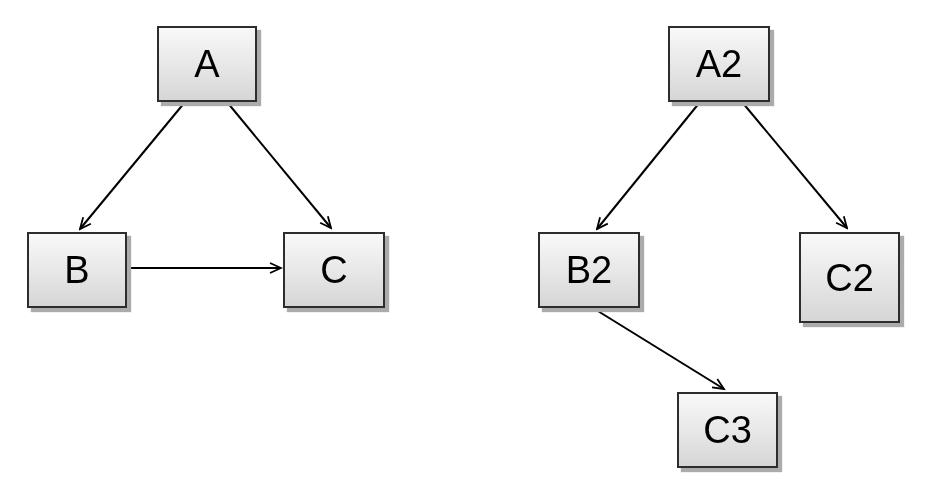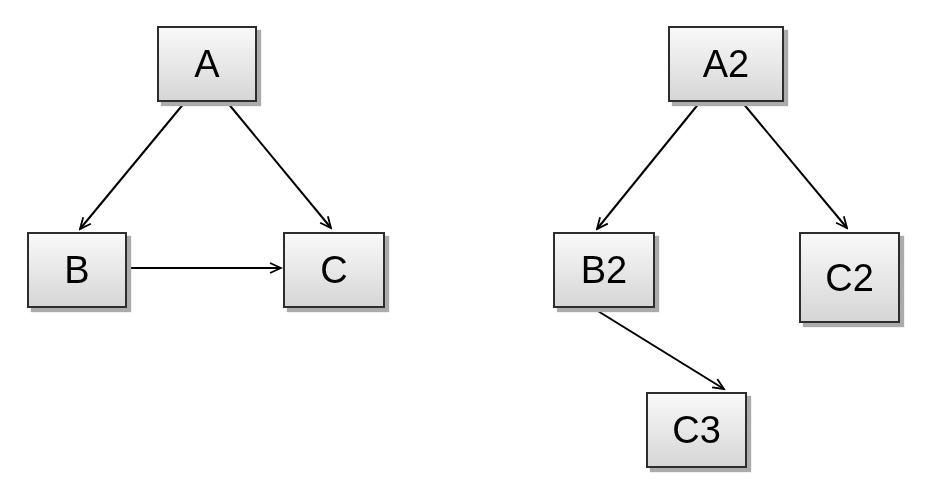--- a/index.html
+++ b/index.html
@@ -47,25 +47,25 @@
     </svg>
 <div class="node" style="left: 157px; top: 26px; width: 100px; height: 76px; border-color: rgb(45, 45, 45); background: linear-gradient(rgb(249, 249, 249), rgb(214, 214, 214)); box-shadow: rgb(171, 171, 171) 4px 4px 1px 0px; color: rgb(0, 0, 0);">
       <span>A</span>
     </div>
     <div class="node" style="left: 27px; top: 232px; width: 100px; height: 76px; border-color: rgb(45, 45, 45); background: linear-gradient(rgb(249, 249, 249), rgb(214, 214, 214)); box-shadow: rgb(171, 171, 171) 4px 4px 1px 0px; color: rgb(0, 0, 0);">
       <span>B</span>
     </div>
     <div class="node" style="left: 283px; top: 232px; width: 102px; height: 76px; border-color: rgb(45, 45, 45); background: linear-gradient(rgb(249, 249, 249), rgb(214, 214, 214)); box-shadow: rgb(171, 171, 171) 4px 4px 1px 0px; color: rgb(0, 0, 0);">
       <span>C</span>
     </div>
-    <div class="node" style="left: 668px; top: 26px; width: 116px; height: 76px; border-color: rgb(45, 45, 45); background: linear-gradient(rgb(249, 249, 249), rgb(214, 214, 214)); box-shadow: rgb(171, 171, 171) 4px 4px 1px 0px; color: rgb(0, 0, 0);">
+    <div class="node" style="left: 668px; top: 26px; width: 102px; height: 76px; border-color: rgb(45, 45, 45); background: linear-gradient(rgb(249, 249, 249), rgb(214, 214, 214)); box-shadow: rgb(171, 171, 171) 4px 4px 1px 0px; color: rgb(0, 0, 0);">
       <span>A2</span>
     </div>
-    <div class="node" style="left: 553px; top: 232px; width: 102px; height: 76px; border-color: rgb(45, 45, 45); background: linear-gradient(rgb(249, 249, 249), rgb(214, 214, 214)); box-shadow: rgb(171, 171, 171) 4px 4px 1px 0px; color: rgb(0, 0, 0);">
+    <div class="node" style="left: 538px; top: 232px; width: 102px; height: 76px; border-color: rgb(45, 45, 45); background: linear-gradient(rgb(249, 249, 249), rgb(214, 214, 214)); box-shadow: rgb(171, 171, 171) 4px 4px 1px 0px; color: rgb(0, 0, 0);">
       <span>B2</span>
     </div>
     <div class="node" style="left: 799px; top: 232px; width: 101px; height: 91px; border-color: rgb(45, 45, 45); background: linear-gradient(rgb(249, 249, 249), rgb(214, 214, 214)); box-shadow: rgb(171, 171, 171) 4px 4px 1px 0px; color: rgb(0, 0, 0);">
       <span>C2</span>
     </div>
-    <div class="node" style="left: 646px; top: 392px; width: 101px; height: 76px; border-color: rgb(45, 45, 45); background: linear-gradient(rgb(249, 249, 249), rgb(214, 214, 214)); box-shadow: rgb(171, 171, 171) 4px 4px 1px 0px; color: rgb(0, 0, 0);">
+    <div class="node" style="left: 677px; top: 392px; width: 101px; height: 76px; border-color: rgb(45, 45, 45); background: linear-gradient(rgb(249, 249, 249), rgb(214, 214, 214)); box-shadow: rgb(171, 171, 171) 4px 4px 1px 0px; color: rgb(0, 0, 0);">
       <span>C3</span>
     </div>
   </div>
 
 </body></html>

